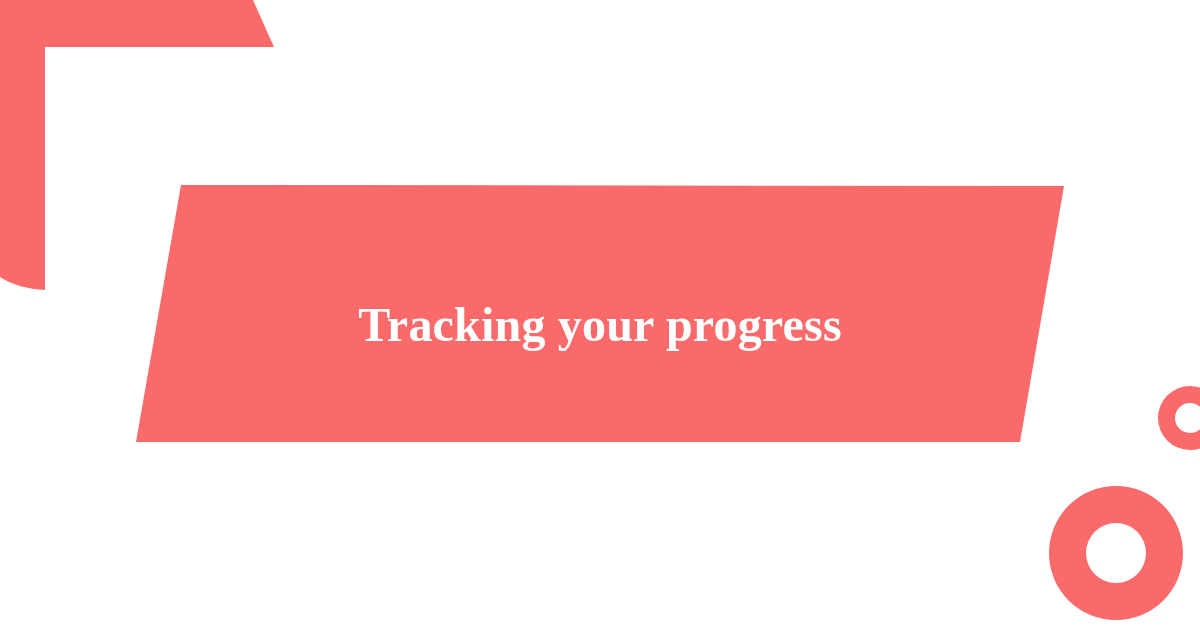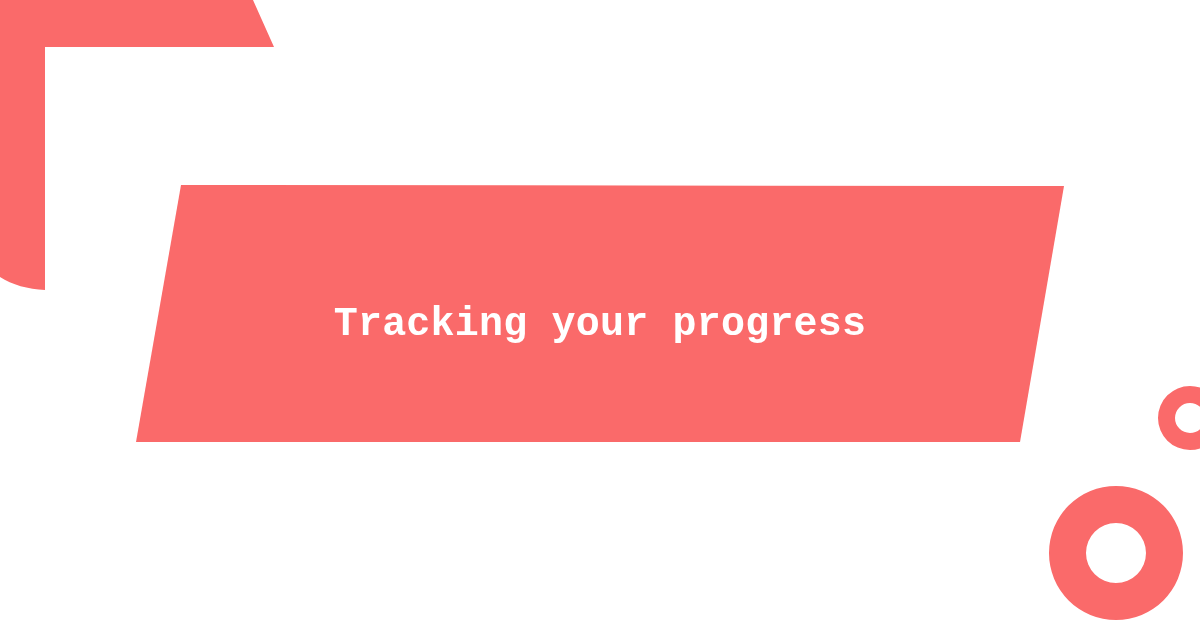--- a/index.html
+++ b/index.html
@@ -40,26 +40,26 @@
   .banner-title {
     position: absolute;
     left: 0;
     top: 295px;
     width: 1200px;
     height: 60px;
     display: flex;
     align-items: center;
     justify-content: center;
     color: #ffffff;
-    font-size: 40px;
+    font-size: 48px;
     font-weight: 600;
     letter-spacing: 0.2px;
     line-height: 60px;
     white-space: nowrap;
-    font-family: Liberation Mono, monospace;
+    font-family: Liberation Serif, serif;
   }
 </style>
 </head>
 <body>
 
 <div class="canvas">
 
   <svg class="deco-svg" viewBox="0 0 1200 630" xmlns="http://www.w3.org/2000/svg">
 
     <path d="M 0 0 L 253 0 L 274 47 L 45 47 L 45 290 C 28 289 12 285 0 277 Z" fill="#FA6A6A"></path>

